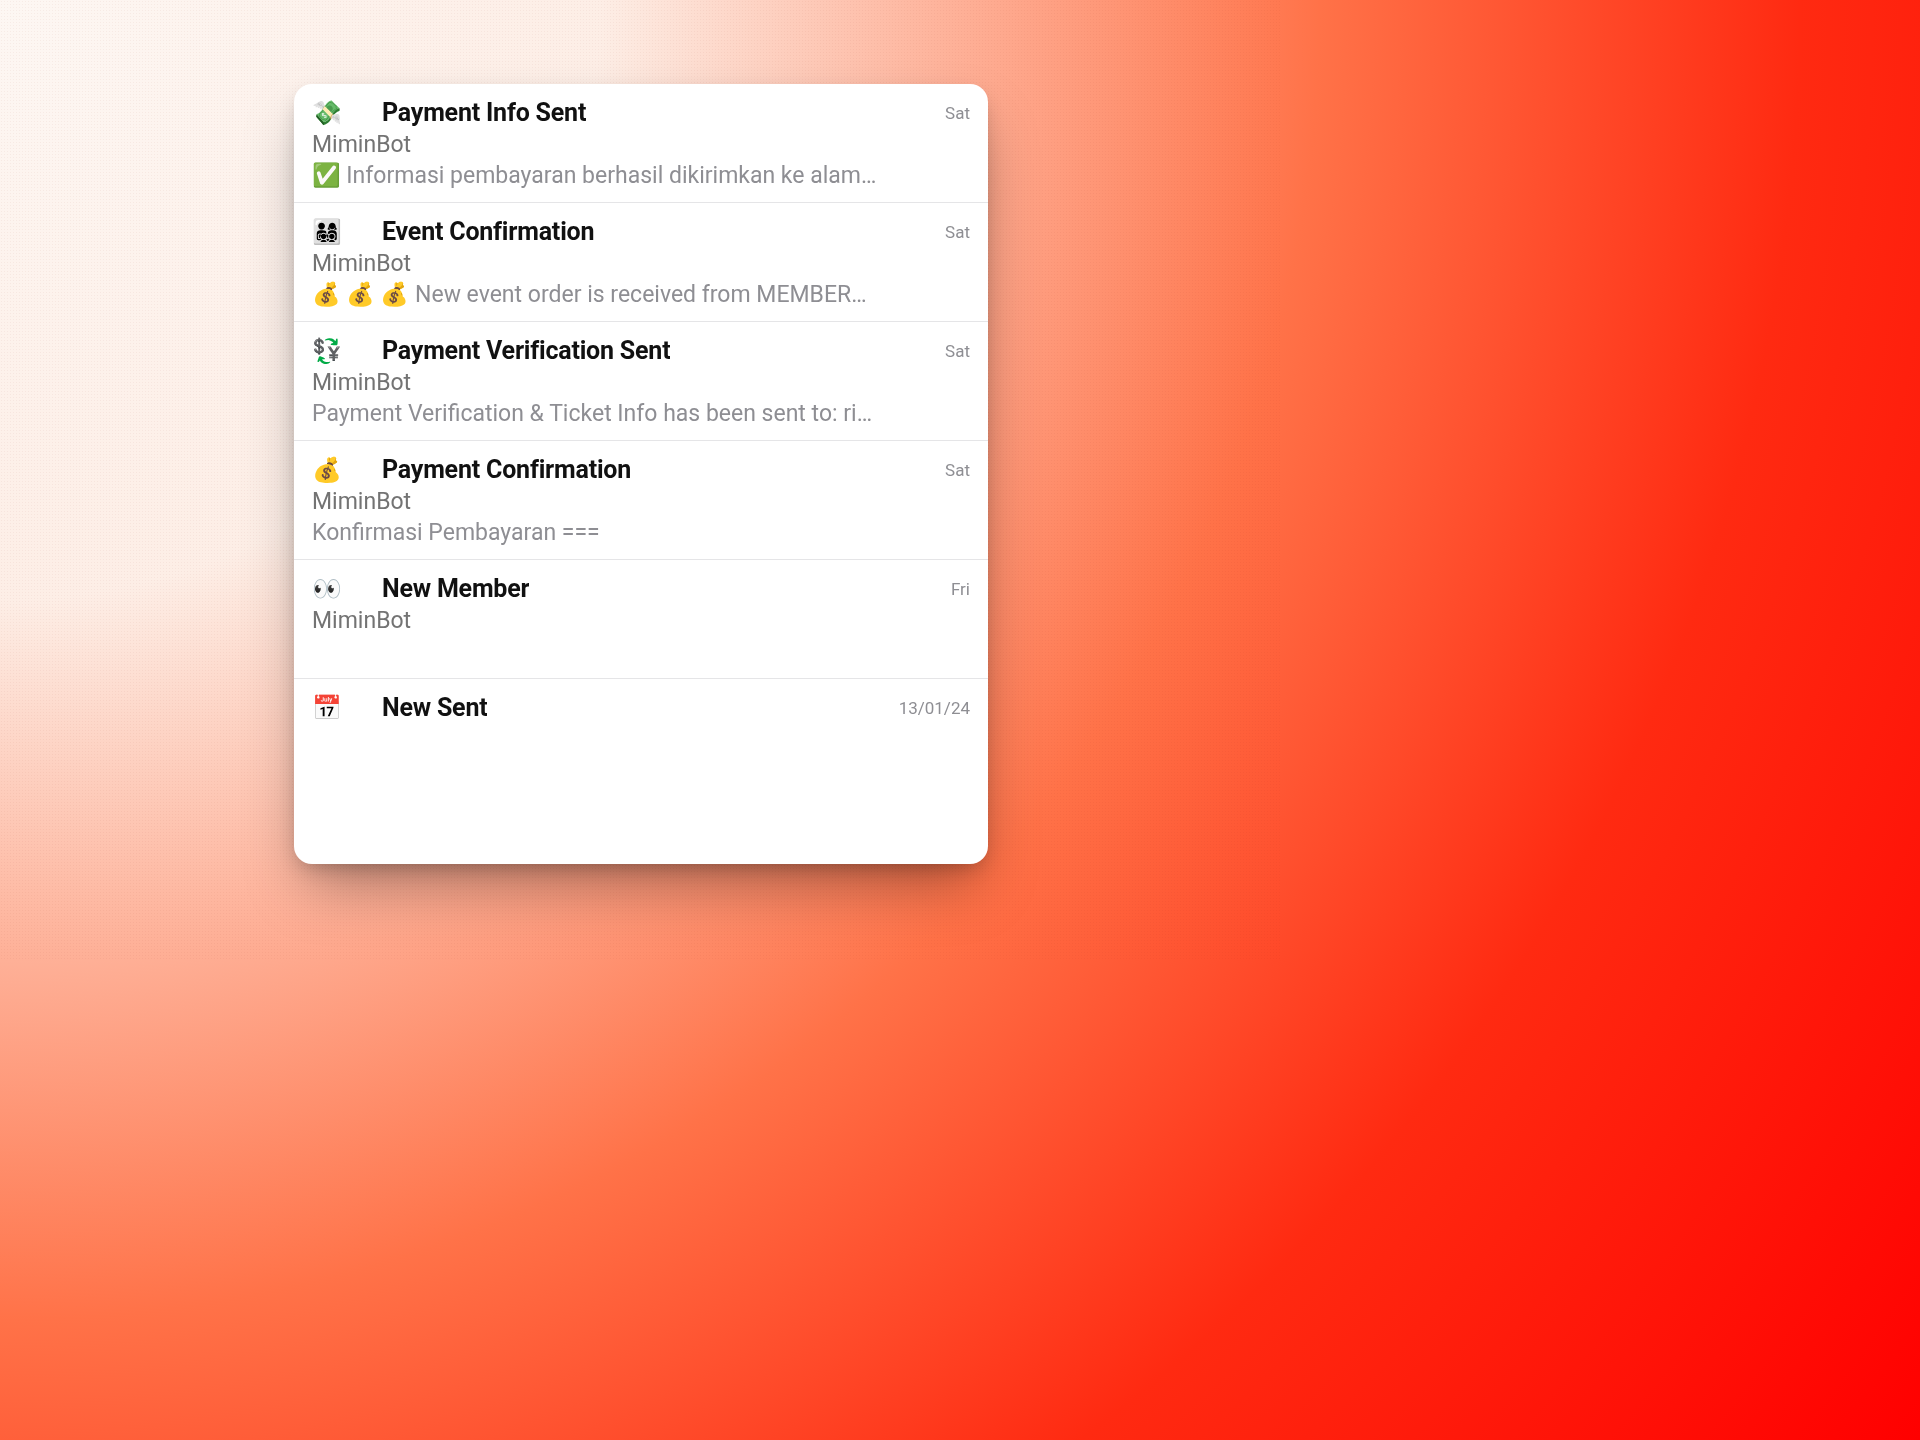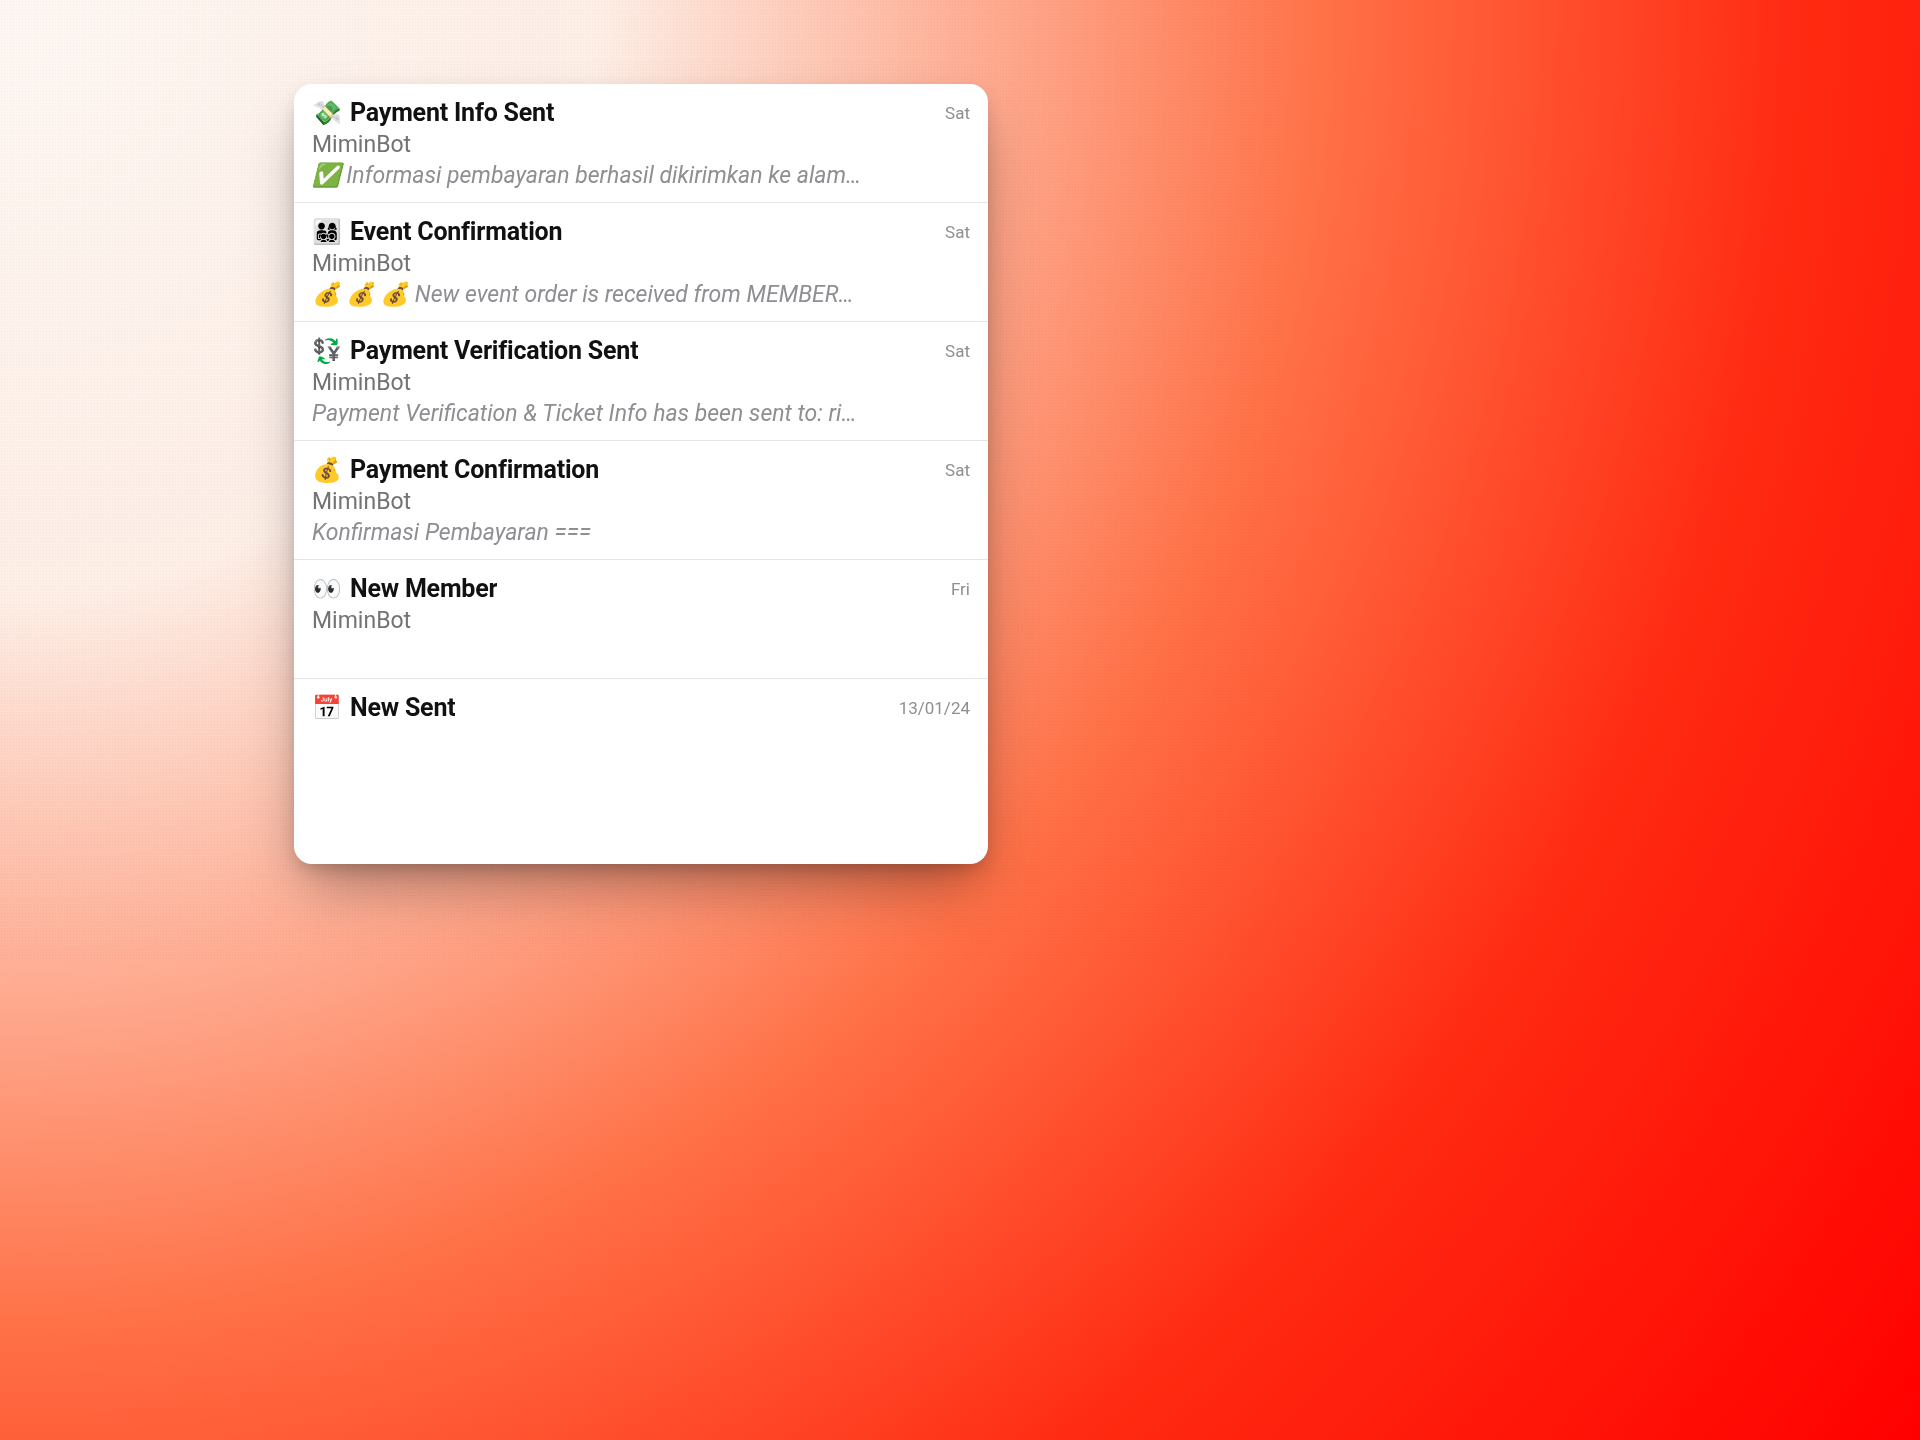--- a/index.html
+++ b/index.html
@@ -54,40 +54,40 @@
     flex-shrink: 0;
   }
   .title {
     font-weight: 700;
     font-size: 25px;
     color: #111;
     letter-spacing: -0.2px;
     white-space: nowrap;
     overflow: hidden;
     text-overflow: ellipsis;
+    margin-left: 32px;
   }
   .timestamp {
     font-size: 17px;
     color: #8e8e93;
     flex-shrink: 0;
   }
   .sender {
     font-size: 23px;
     color: #737373;
     margin-top: 4px;
   }
   .preview {
     font-size: 23px;
     color: #8e8e93;
     margin-top: 4px;
     white-space: nowrap;
     overflow: hidden;
     text-overflow: ellipsis;
     height: 28px;
-    font-style: italic;
   }
 </style>
 </head>
 <body>
 
 <div class="noise"></div>
 
 <div class="card">
 
   <div class="item">

